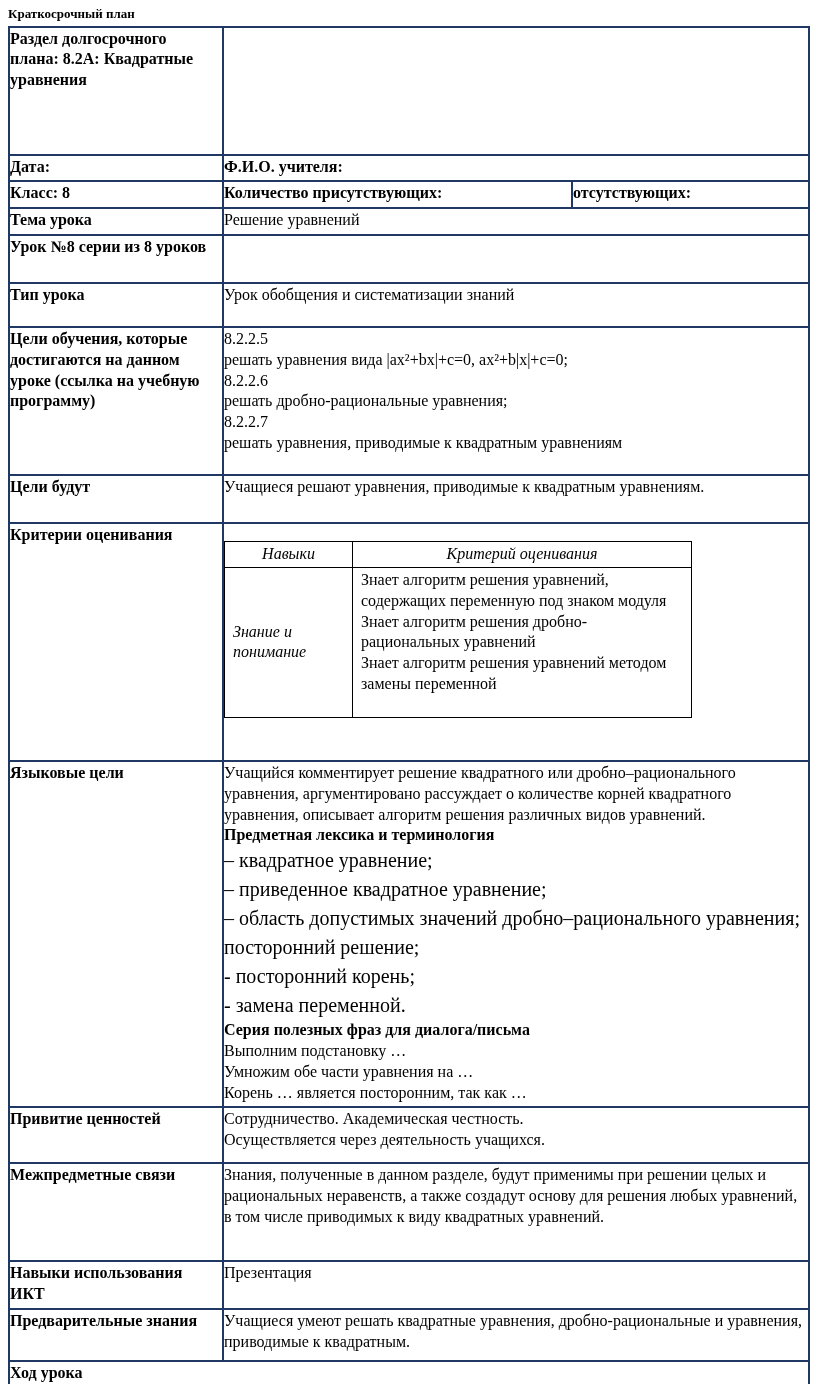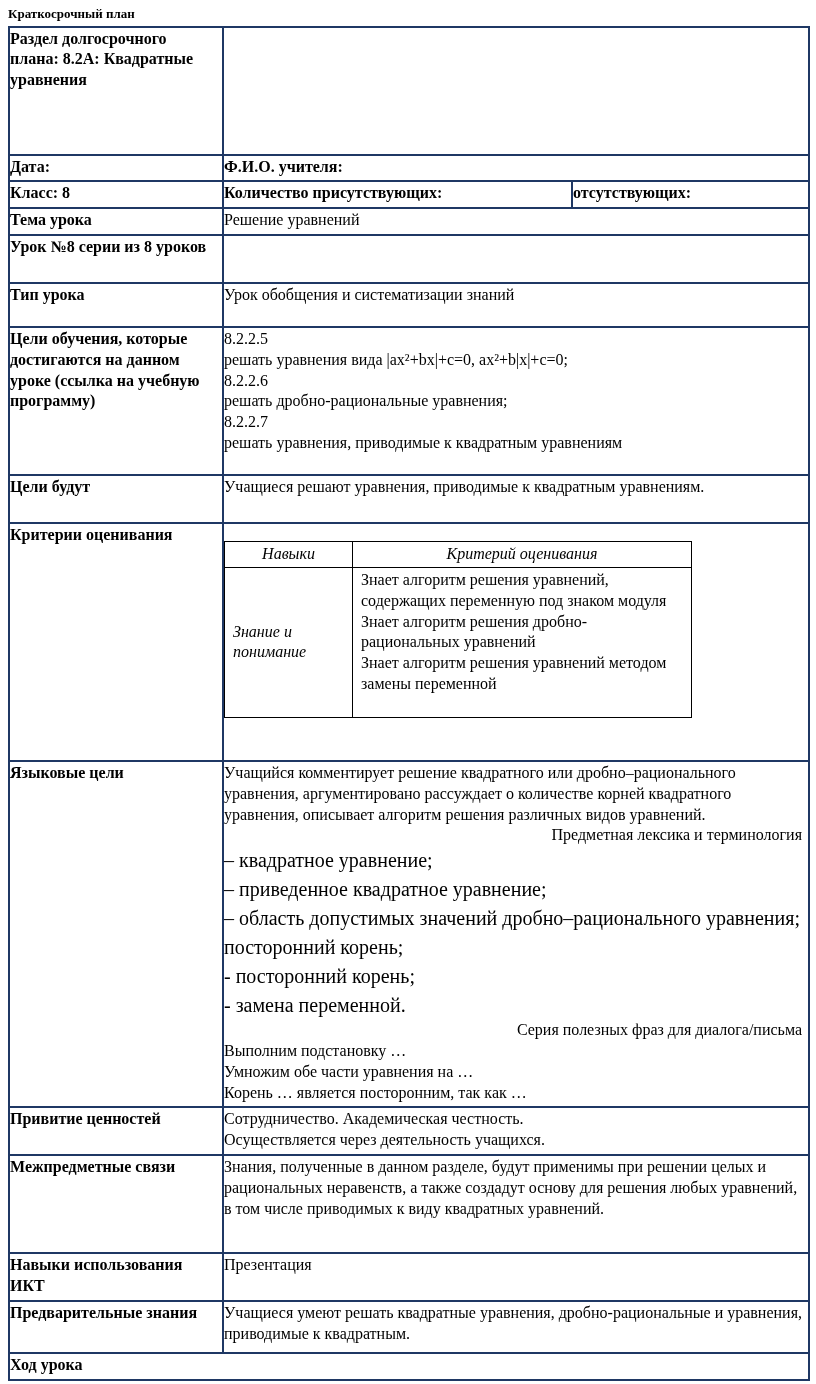--- a/index.html
+++ b/index.html
@@ -23,36 +23,36 @@
     table-layout: fixed;
   }
   table.main > tbody > tr > td {
     border: 2px solid #1f3864;
     padding: 1px 6px 3px 0;
     vertical-align: top;
     font-size: 16px;
     line-height: 1.3;
   }
   td.lbl { font-weight: bold; font-size: 16.5px; }
-  .b { font-weight: normal; text-align: right; }
+  .b { font-weight: bold; }
   .small { font-size: 20px; line-height: 1.45; }
   .line { margin: 0; }
 
   
   tr.r1  td { height: 128px; }
   tr.r2  td { height: 24px; }
   tr.r3  td { height: 26px; }
   tr.r4  td { height: 26px; }
   tr.r5  td { height: 48px; }
   tr.r6  td { height: 44px; }
   tr.r7  td { height: 148px; }
   tr.r8  td { height: 48px; }
   tr.r9  td { height: 238px; }
   tr.r10 td { height: 336px; }
-  tr.r11 td { height: 48px; }
+  tr.r11 td { height: 56px; }
   tr.r12 td { height: 98px; }
   tr.r13 td { height: 48px; }
   tr.r14 td { height: 52px; }
   tr.r15 td { height: 24px; }
 
   
   table.inner {
     border-collapse: collapse;
     width: 468px;
     table-layout: fixed;
@@ -165,21 +165,21 @@
       </tr>
 
       <tr class="r10">
         <td class="lbl">Языковые цели</td>
         <td colspan="2">
           <div class="line">Учащийся комментирует решение квадратного или дробно–рационального уравнения, аргументировано рассуждает о количестве корней квадратного уравнения, описывает алгоритм решения различных видов уравнений.</div>
           <div class="line b">Предметная лексика и терминология</div>
           <div class="line small">– квадратное уравнение;</div>
           <div class="line small">– приведенное квадратное уравнение;</div>
           <div class="line small">– область допустимых значений дробно–рационального уравнения;</div>
-          <div class="line small">посторонний корень;</div>
+          <div class="line small">посторонний решение;</div>
           <div class="line small">- посторонний корень;</div>
           <div class="line small">- замена переменной.</div>
           <div class="line b">Серия полезных фраз для диалога/письма</div>
           <div class="line">Выполним подстановку …</div>
           <div class="line">Умножим обе части уравнения на …</div>
           <div class="line">Корень … является посторонним, так как …</div>
         </td>
       </tr>
 
       <tr class="r11">

